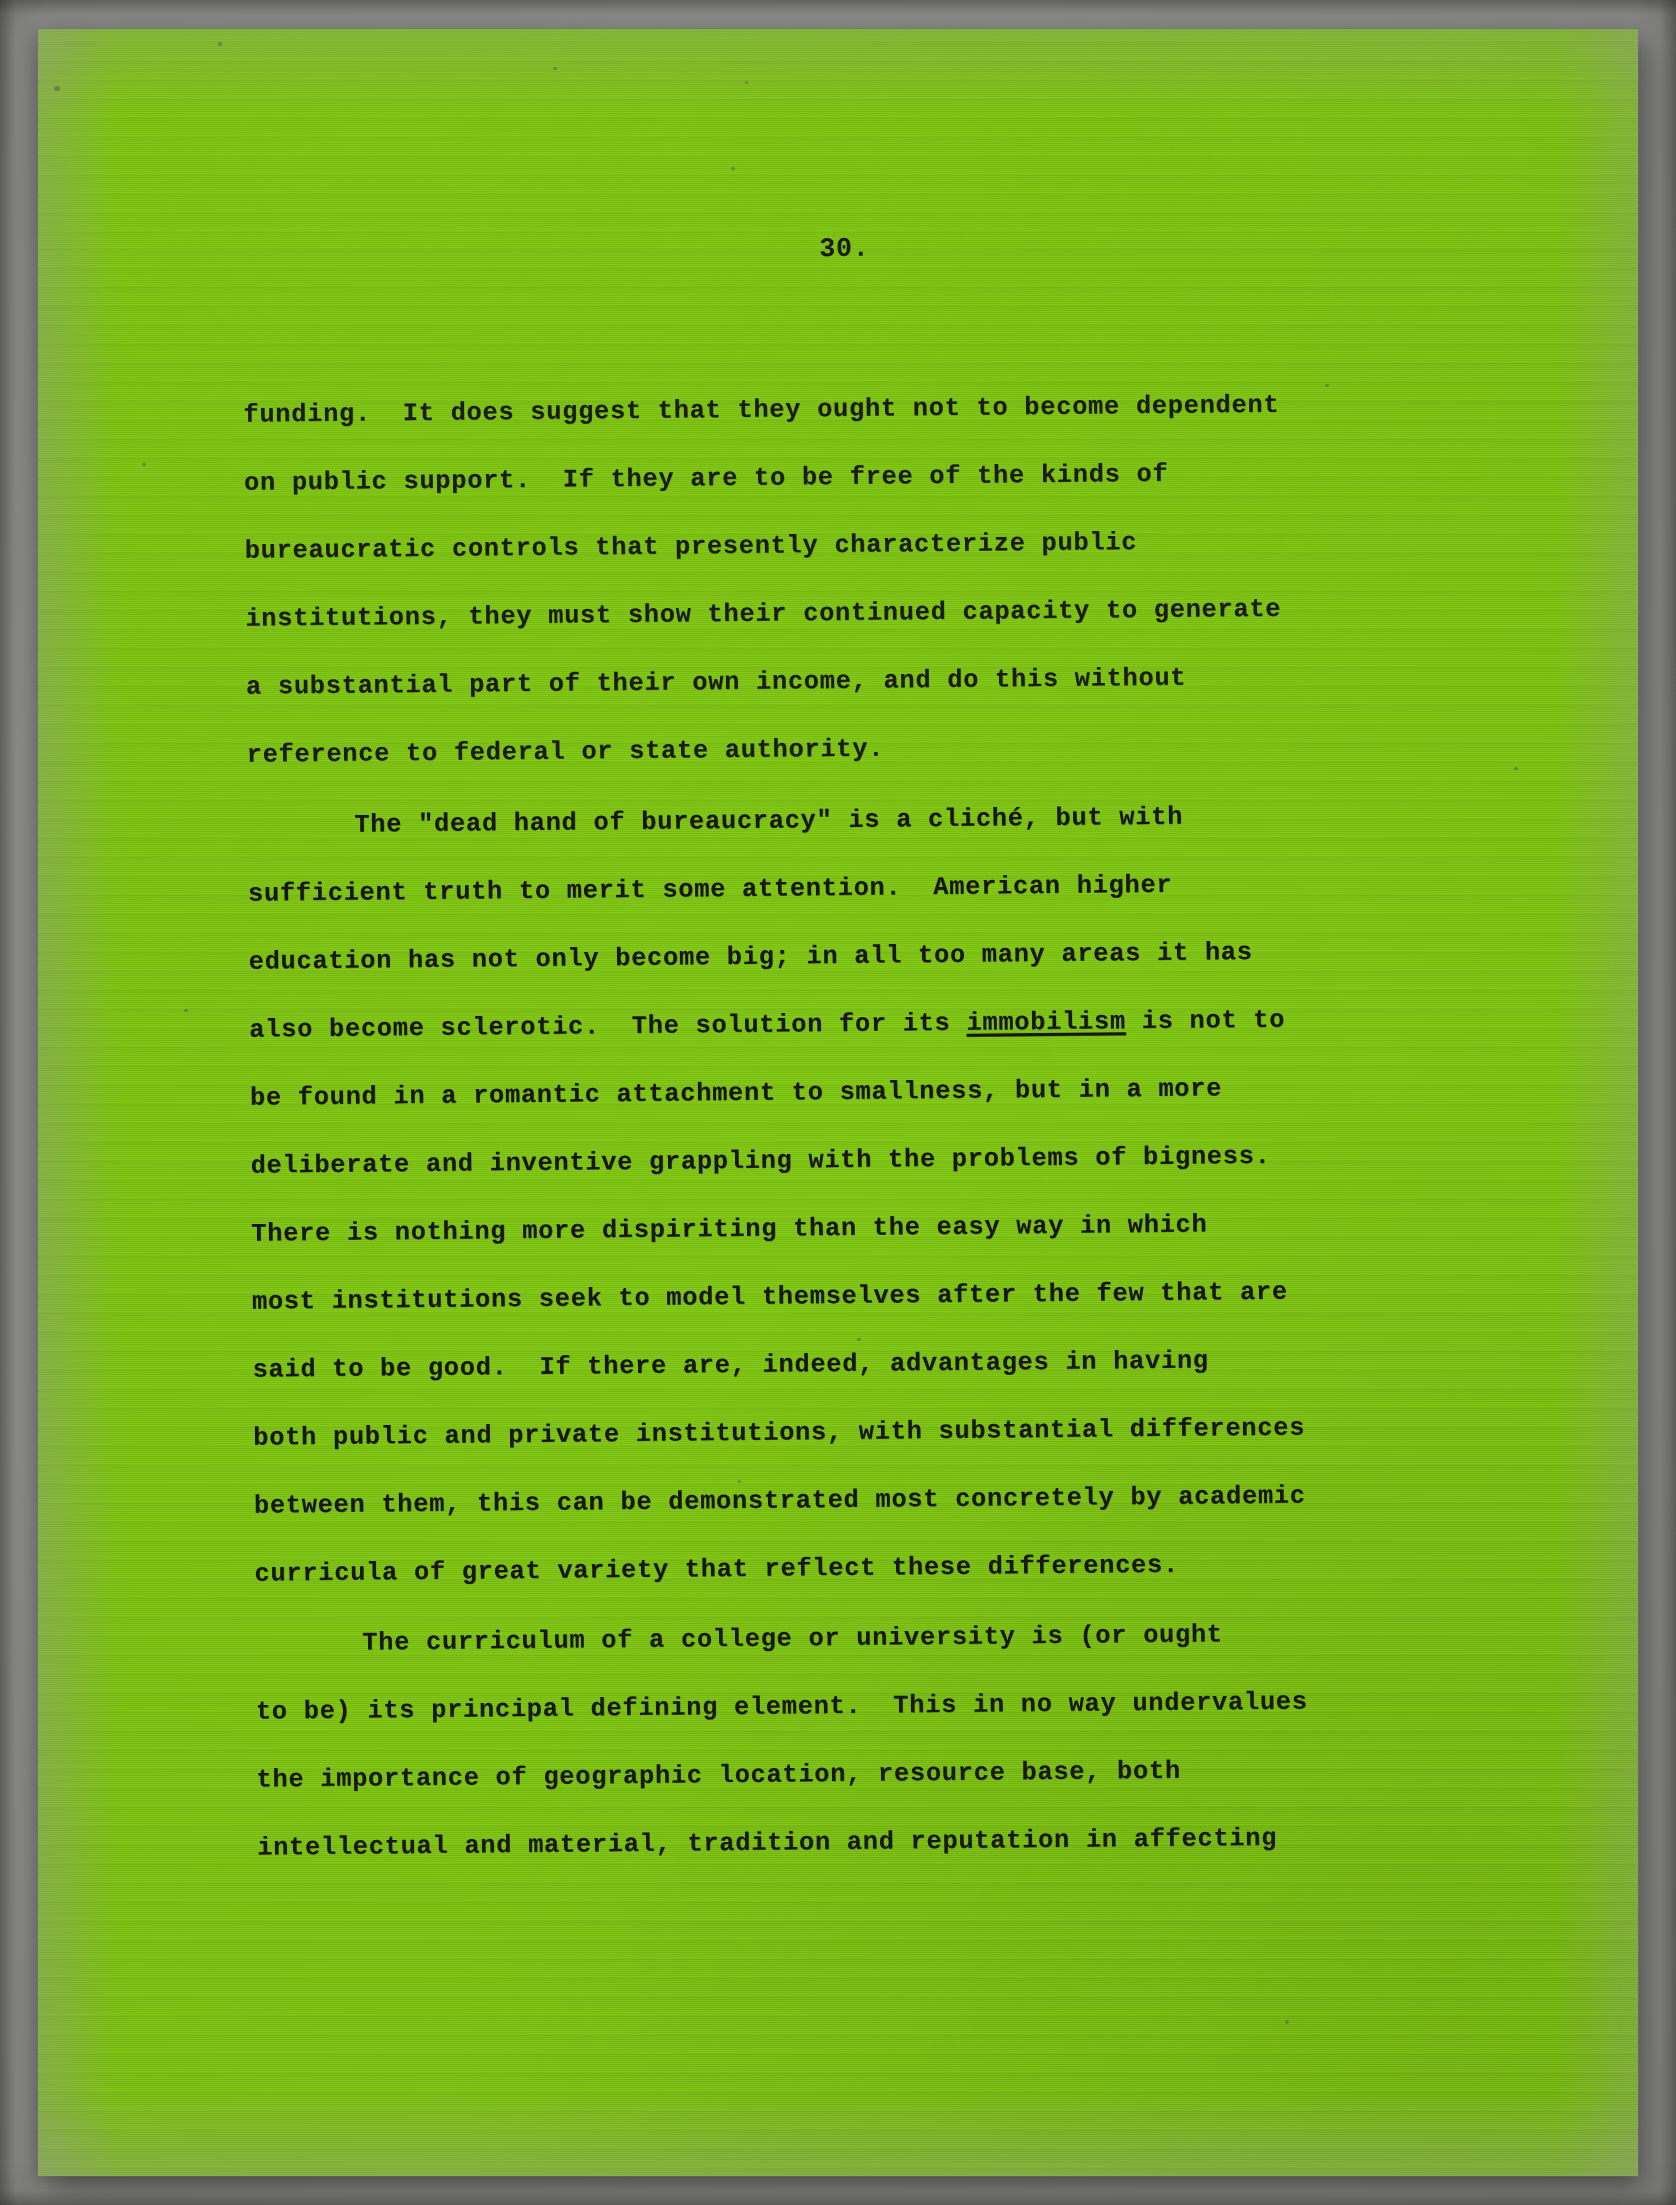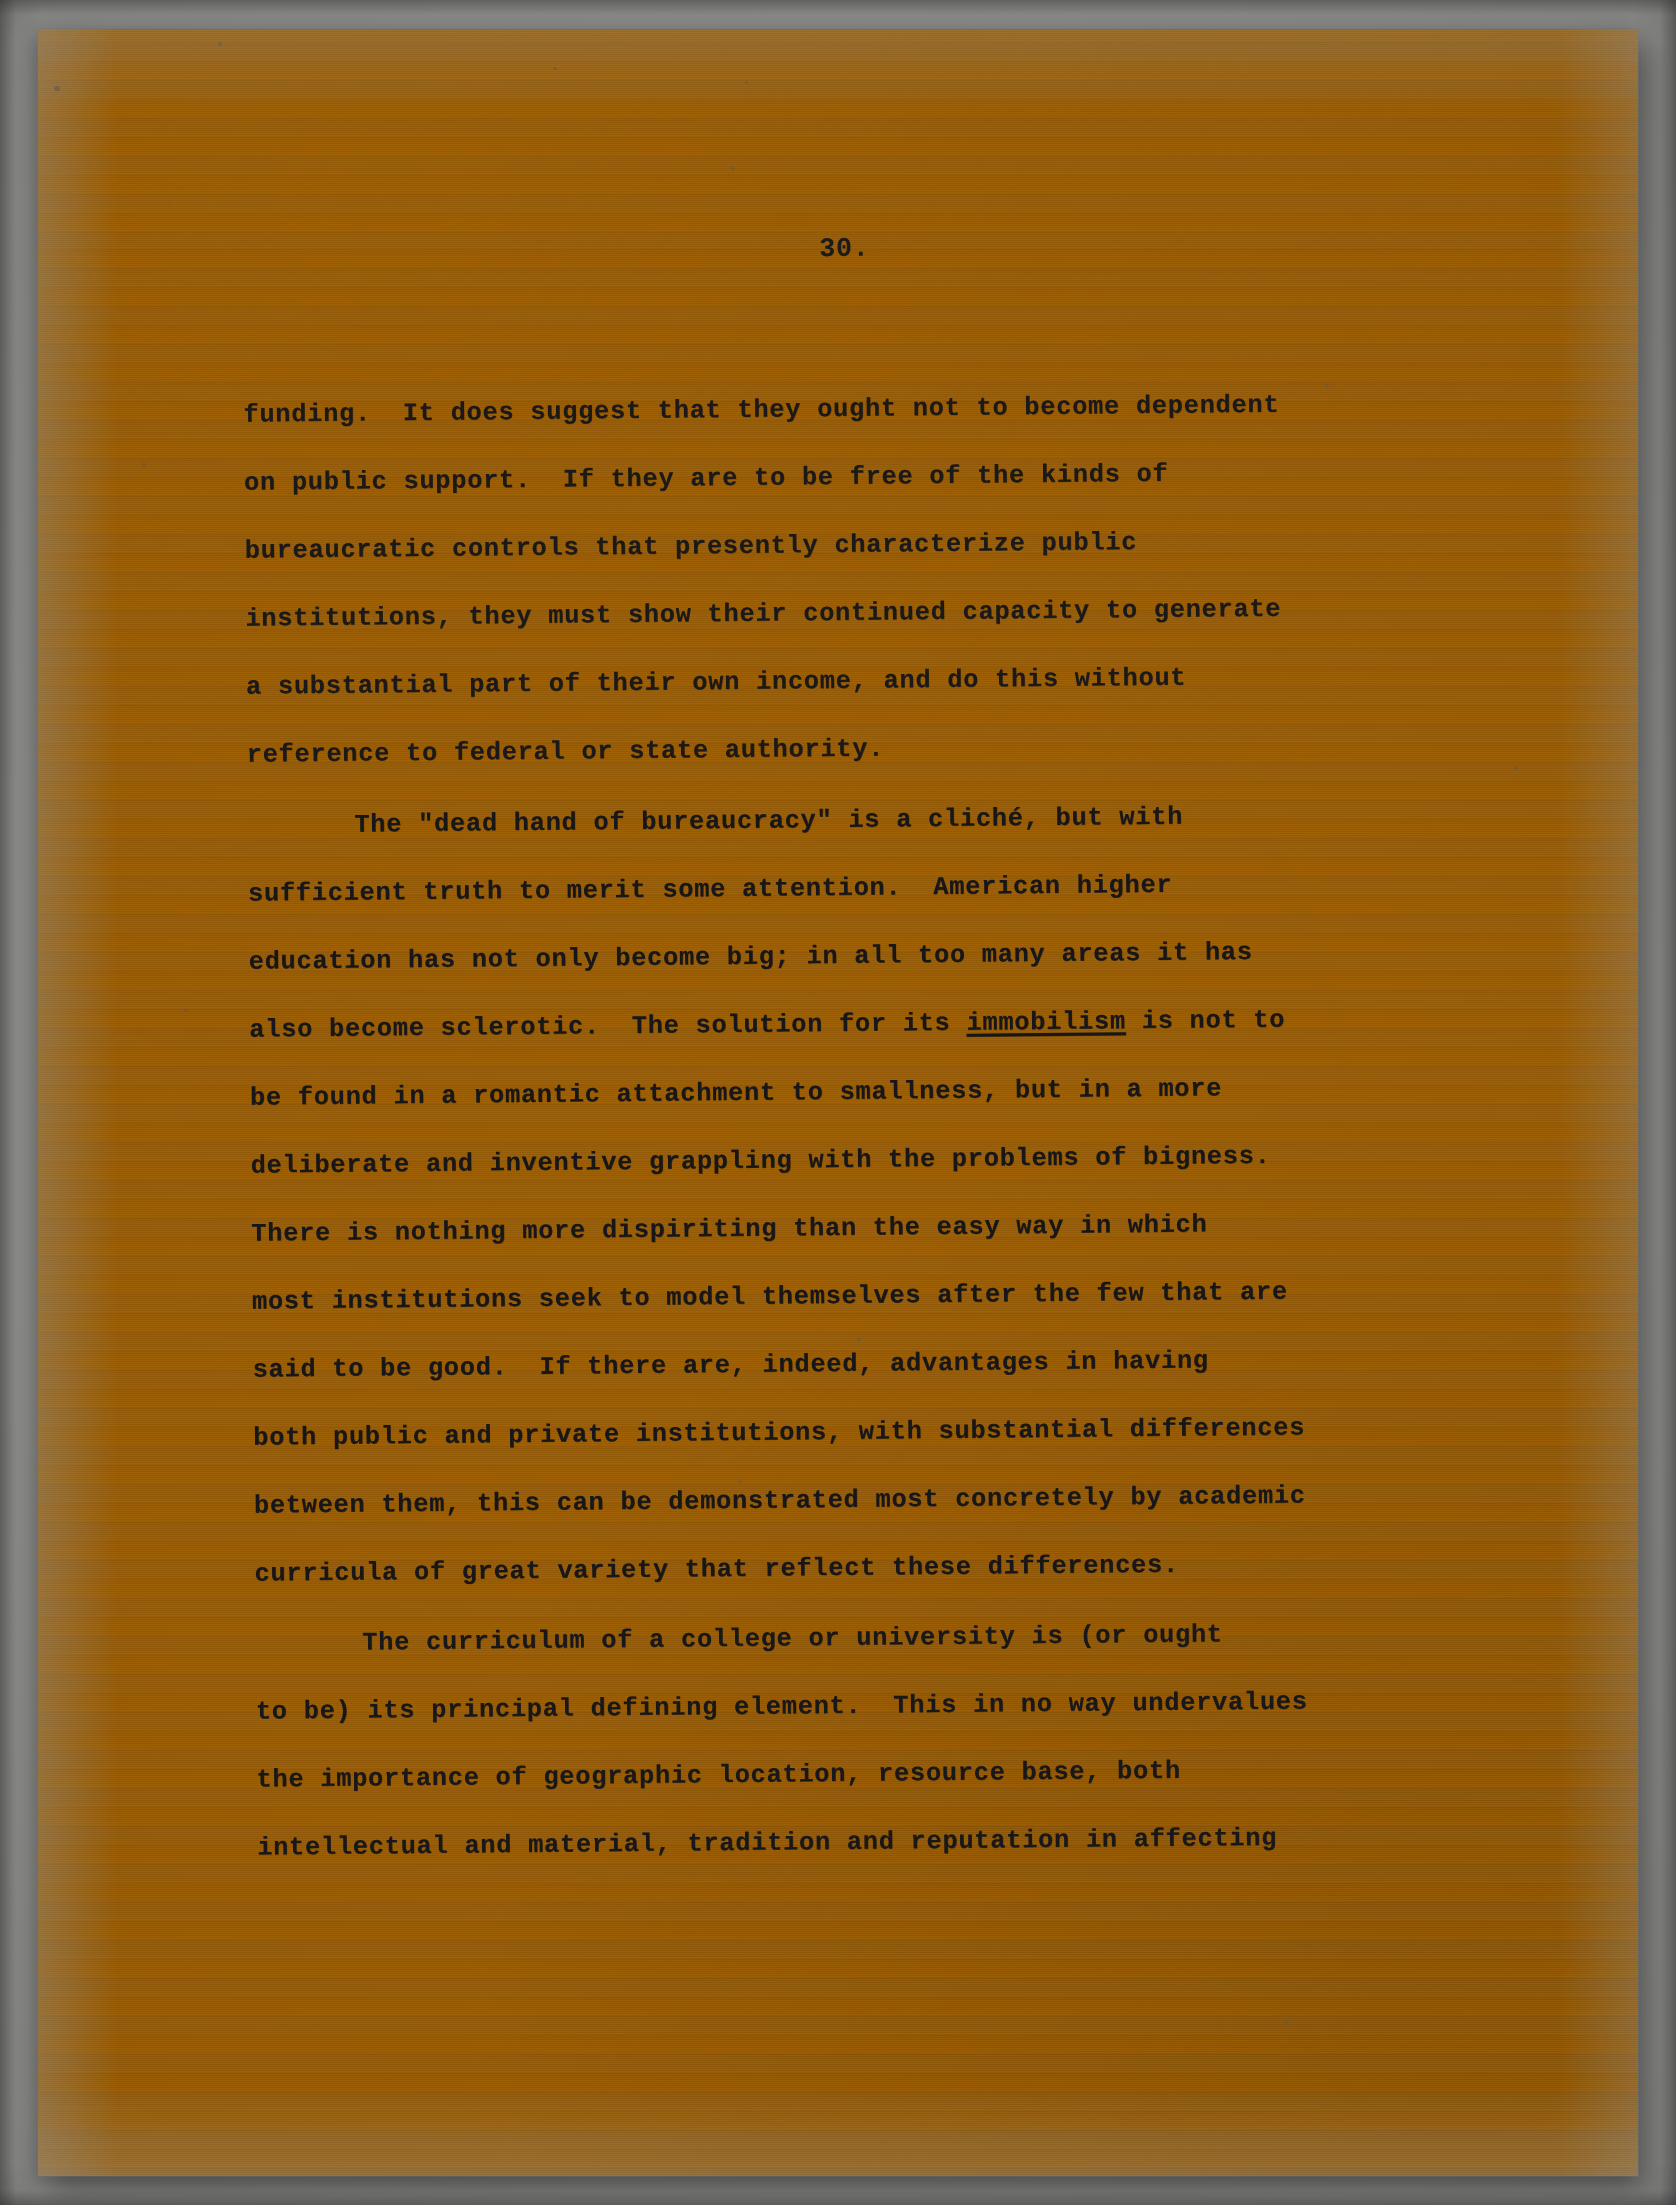--- a/index.html
+++ b/index.html
@@ -31,21 +31,21 @@
       linear-gradient(0deg,   rgba(40,40,40,.45) 0px, rgba(40,40,40,.08) 15px, rgba(0,0,0,0) 43px);
   }
 
   
   #paper {
     position: absolute;
     left: 38px;
     top: 28.5px;
     width: 1600px;
     height: 2147px;
-    background: #a16207;
+    background: #84cc16;
     box-shadow:
        0 0 0 0.6px rgba(120,120,118,.55),
        11px 13.6px 28.5px rgba(30,30,30,.45),
       -5px  5px 17.4px rgba(30,30,30,.30);
   }
 
   
   #paper-texture {
     position: absolute;
     inset: 0;

